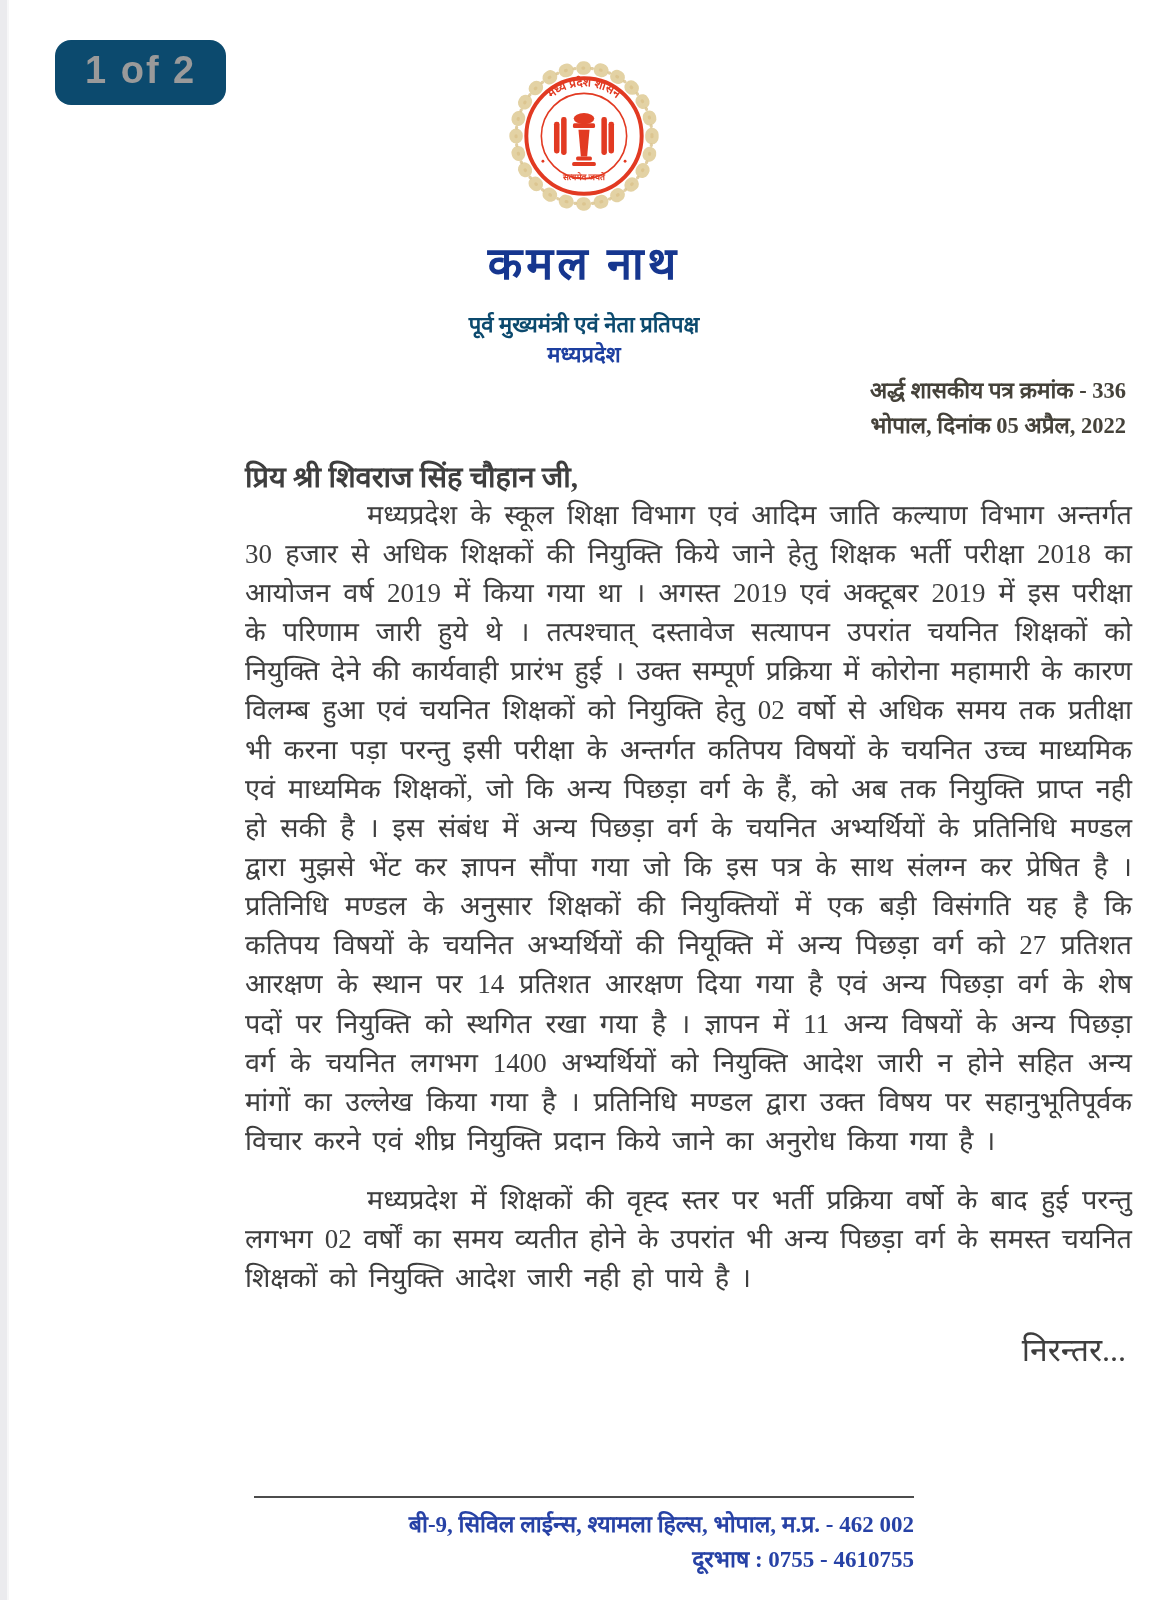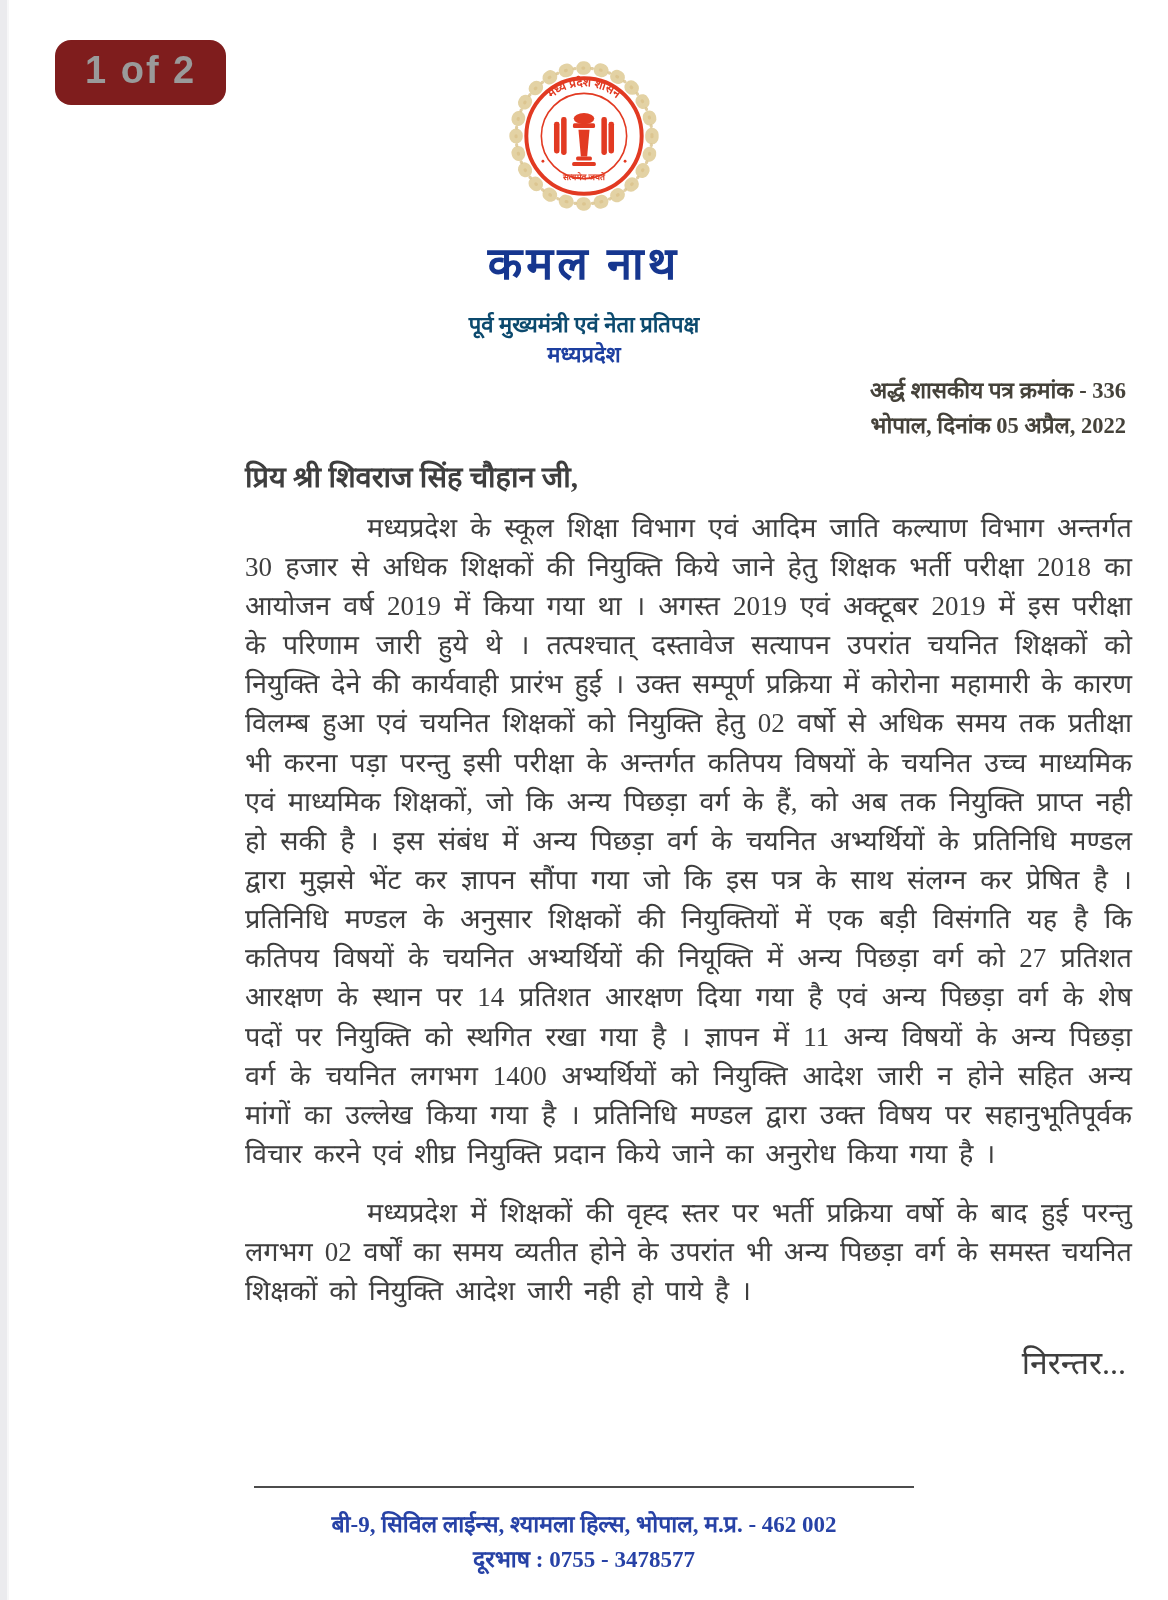--- a/index.html
+++ b/index.html
@@ -14,21 +14,21 @@
     position: absolute; left: 0; top: 0; bottom: 0;
     width: 7px; background: #ebebee;
     border-right: 2px solid #f7f7f8;
   }
   .page {
     position: relative;
     width: 100%; height: 100%;
   }
   .page-badge {
     position: absolute; left: 55px; top: 40px;
-    background: #7f1d1d;
+    background: #0c4a6e;
     color: #9a9a9a;
     font-family: "Liberation Sans", "DejaVu Sans", sans-serif;
     font-weight: bold;
     font-size: 38px;
     padding: 9px 30px 13px 30px;
     border-radius: 16px;
     letter-spacing: 2px;
   }
   .letterhead { text-align: center; padding-top: 56px; }
   .emblem-wrap { line-height: 0; }
@@ -53,42 +53,42 @@
   .body-wrap {
     padding: 0 36px 0 245px;
     color: #3e3e3e;
   }
   .salutation {
     margin-top: 12px;
     font-size: 29px;
     font-weight: 700;
   }
   .para {
-    margin: 14px 0 0 0;
+    margin: 1px 0 0 0;
     font-size: 27px;
     line-height: 1.45;
     text-align: justify;
     text-indent: 122px;
     word-spacing: 5px;
   }
   .para.second { margin-top: 20px; }
   .continuation {
     margin-top: 28px;
     text-align: right;
     font-size: 32px;
     padding-right: 6px;
   }
   .footer {
     position: absolute;
     left: 50%; bottom: 22px;
     transform: translateX(-50%);
     width: 660px;
     border-top: 2px solid #4c4c4c;
-    padding-top: 19px;
-    text-align: center;
+    padding-top: 9px;
+    text-align: right;
     color: #2742a6;
     font-size: 23px;
     line-height: 1.55;
     font-weight: 600;
   }
 </style>
 </head>
 <body>
 
 <div class="edge-strip"></div>
@@ -149,16 +149,16 @@
 
   <div class="body-wrap">
     <div class="salutation">प्रिय श्री शिवराज सिंह चौहान जी,</div>
     <p class="para">मध्यप्रदेश के स्कूल शिक्षा विभाग एवं आदिम जाति कल्याण विभाग अन्तर्गत 30 हजार से अधिक शिक्षकों की नियुक्ति किये जाने हेतु शिक्षक भर्ती परीक्षा 2018 का आयोजन वर्ष 2019 में किया गया था । अगस्त 2019 एवं अक्टूबर 2019 में इस परीक्षा के परिणाम जारी हुये थे । तत्पश्चात् दस्तावेज सत्यापन उपरांत चयनित शिक्षकों को नियुक्ति देने की कार्यवाही प्रारंभ हुई । उक्त सम्पूर्ण प्रक्रिया में कोरोना महामारी के कारण विलम्ब हुआ एवं चयनित शिक्षकों को नियुक्ति हेतु 02 वर्षो से अधिक समय तक प्रतीक्षा भी करना पड़ा परन्तु इसी परीक्षा के अन्तर्गत कतिपय विषयों के चयनित उच्च माध्यमिक एवं माध्यमिक शिक्षकों, जो कि अन्य पिछड़ा वर्ग के हैं, को अब तक नियुक्ति प्राप्त नही हो सकी है । इस संबंध में अन्य पिछड़ा वर्ग के चयनित अभ्यर्थियों के प्रतिनिधि मण्डल द्वारा मुझसे भेंट कर ज्ञापन सौंपा गया जो कि इस पत्र के साथ संलग्न कर प्रेषित है । प्रतिनिधि मण्डल के अनुसार शिक्षकों की नियुक्तियों में एक बड़ी विसंगति यह है कि कतिपय विषयों के चयनित अभ्यर्थियों की नियूक्ति में अन्य पिछड़ा वर्ग को 27 प्रतिशत आरक्षण के स्थान पर 14 प्रतिशत आरक्षण दिया गया है एवं अन्य पिछड़ा वर्ग के शेष पदों पर नियुक्ति को स्थगित रखा गया है । ज्ञापन में 11 अन्य विषयों के अन्य पिछड़ा वर्ग के चयनित लगभग 1400 अभ्यर्थियों को नियुक्ति आदेश जारी न होने सहित अन्य मांगों का उल्लेख किया गया है । प्रतिनिधि मण्डल द्वारा उक्त विषय पर सहानुभूतिपूर्वक विचार करने एवं शीघ्र नियुक्ति प्रदान किये जाने का अनुरोध किया गया है ।</p>
     <p class="para second">मध्यप्रदेश में शिक्षकों की वृह्द स्तर पर भर्ती प्रक्रिया वर्षो के बाद हुई परन्तु लगभग 02 वर्षों का समय व्यतीत होने के उपरांत भी अन्य पिछड़ा वर्ग के समस्त चयनित शिक्षकों को नियुक्ति आदेश जारी नही हो पाये है ।</p>
     <div class="continuation">निरन्तर...</div>
   </div>
 
   <div class="footer">
     <div>बी-9, सिविल लाईन्स, श्यामला हिल्स, भोपाल, म.प्र. - 462 002</div>
-    <div>दूरभाष : 0755 - 3478577</div>
+    <div>दूरभाष : 0755 - 4610755</div>
   </div>
 
 </div>
 
 </body></html>

